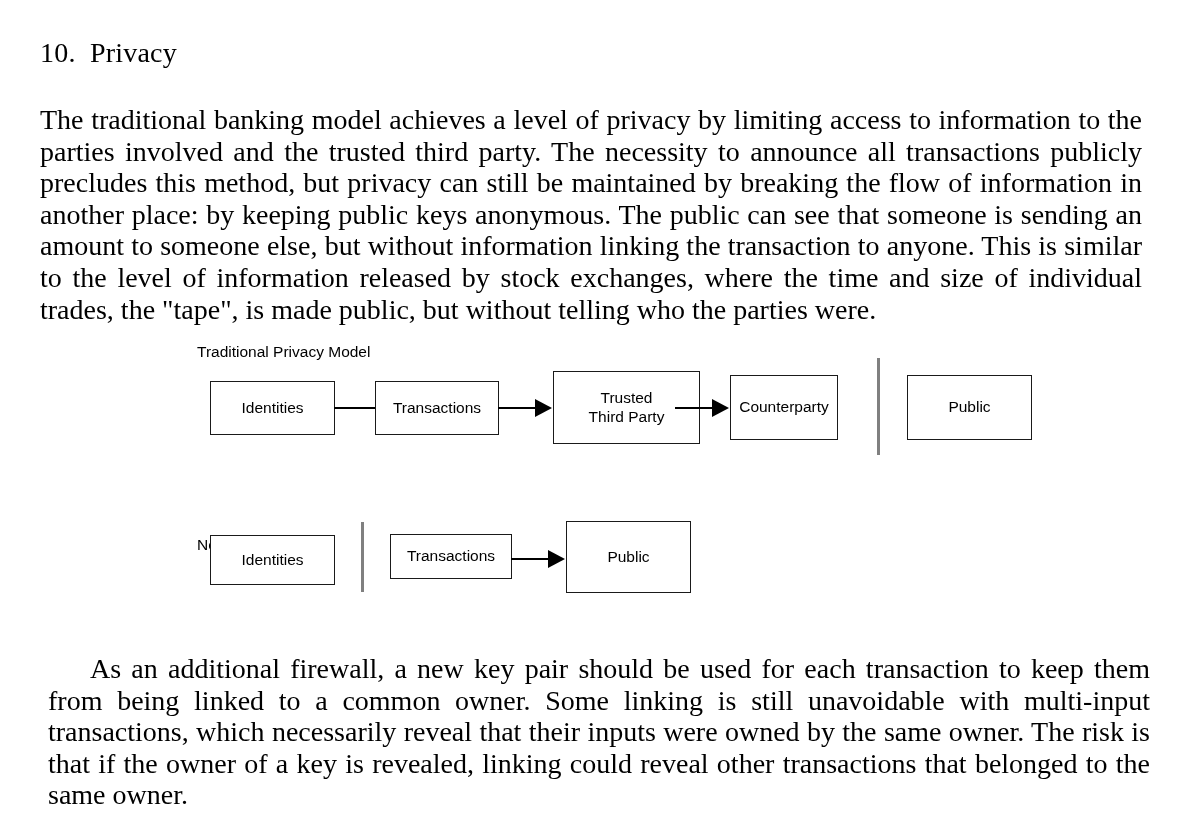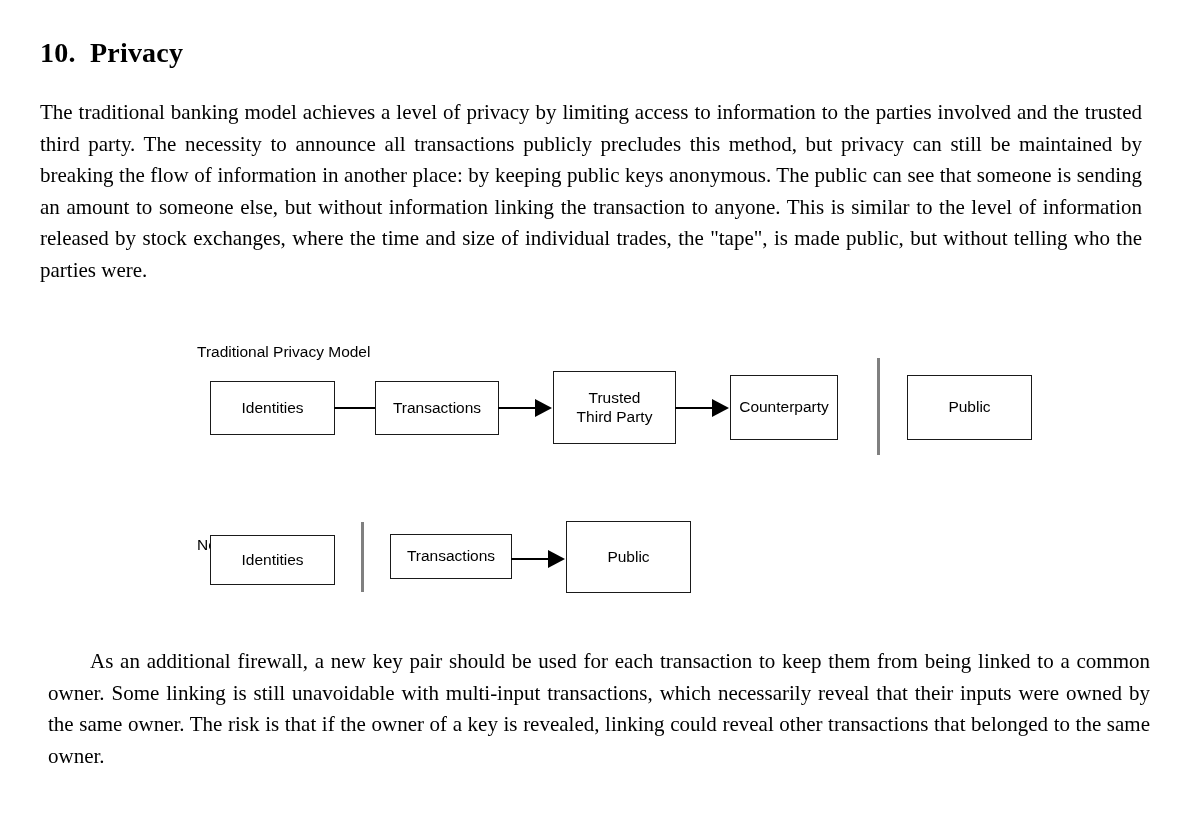--- a/index.html
+++ b/index.html
@@ -21,30 +21,30 @@
     width: 1186px;
     height: 816px;
   }
 
   
   .section-heading {
     position: absolute;
     left: 40px;
     top: 17px;
     font-size: 28px;
-    font-weight: bold;
+    font-weight: normal;
     letter-spacing: 0.2px;
     white-space: pre;
     line-height: 1.2;
   }
 
   
   .body-text {
     position: absolute;
-    font-size: 21px;
+    font-size: 28px;
     line-height: 31.6px;
     text-align: justify;
     text-justify: inter-word;
     -webkit-hyphens: none;
     hyphens: none;
   }
   #para-one {
     left: 40px;
     top: 76px;
     width: 1102px;
@@ -121,21 +121,21 @@
 
     <div class="node" style="left:194px; top:51px; width:125px; height:54px;">Identities</div>
 
     <div class="connector" style="left:318px; top:77px; width:42px;"></div>
 
     <div class="node" style="left:359px; top:51px; width:124px; height:54px;">Transactions</div>
 
     <div class="connector" style="left:482px; top:77px; width:42px;"></div>
     <div class="arrow-head" style="left:519px; top:69px;"></div>
 
-    <div class="node" style="left:537px; top:41px; width:123px; height:73px;">Trusted
+    <div class="node" style="left:537px; top:41px; width:147px; height:73px;">Trusted
 Third Party</div>
 
     <div class="connector" style="left:659px; top:77px; width:42px;"></div>
     <div class="arrow-head" style="left:696px; top:69px;"></div>
 
     <div class="node" style="left:714px; top:45px; width:108px; height:65px;">Counterparty</div>
 
     <div class="divider" style="left:861px; top:28px; height:97px;"></div>
 
     <div class="node" style="left:891px; top:45px; width:125px; height:65px;">Public</div>

